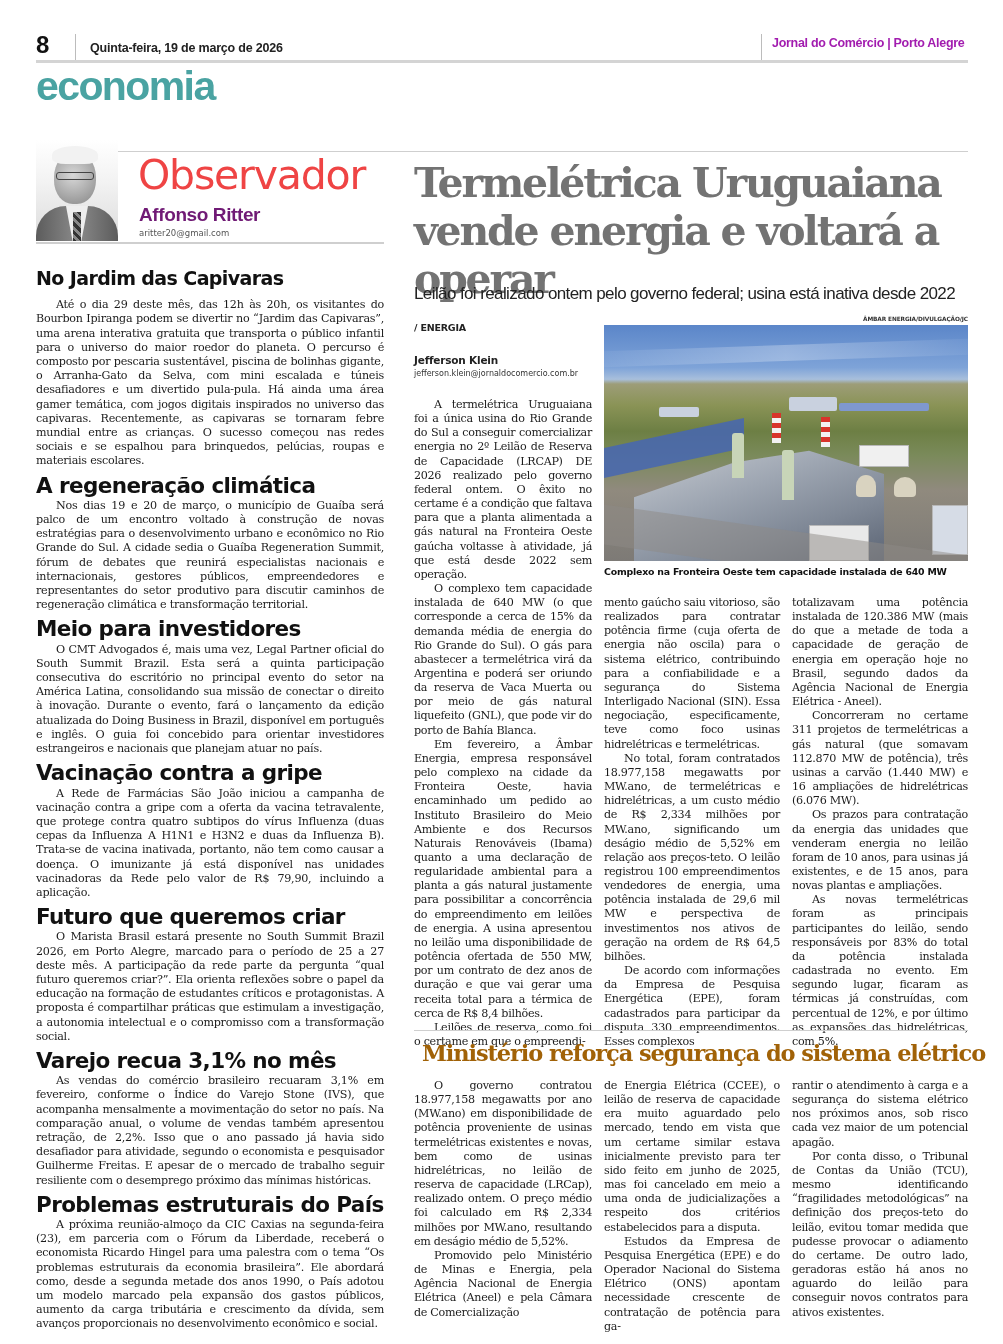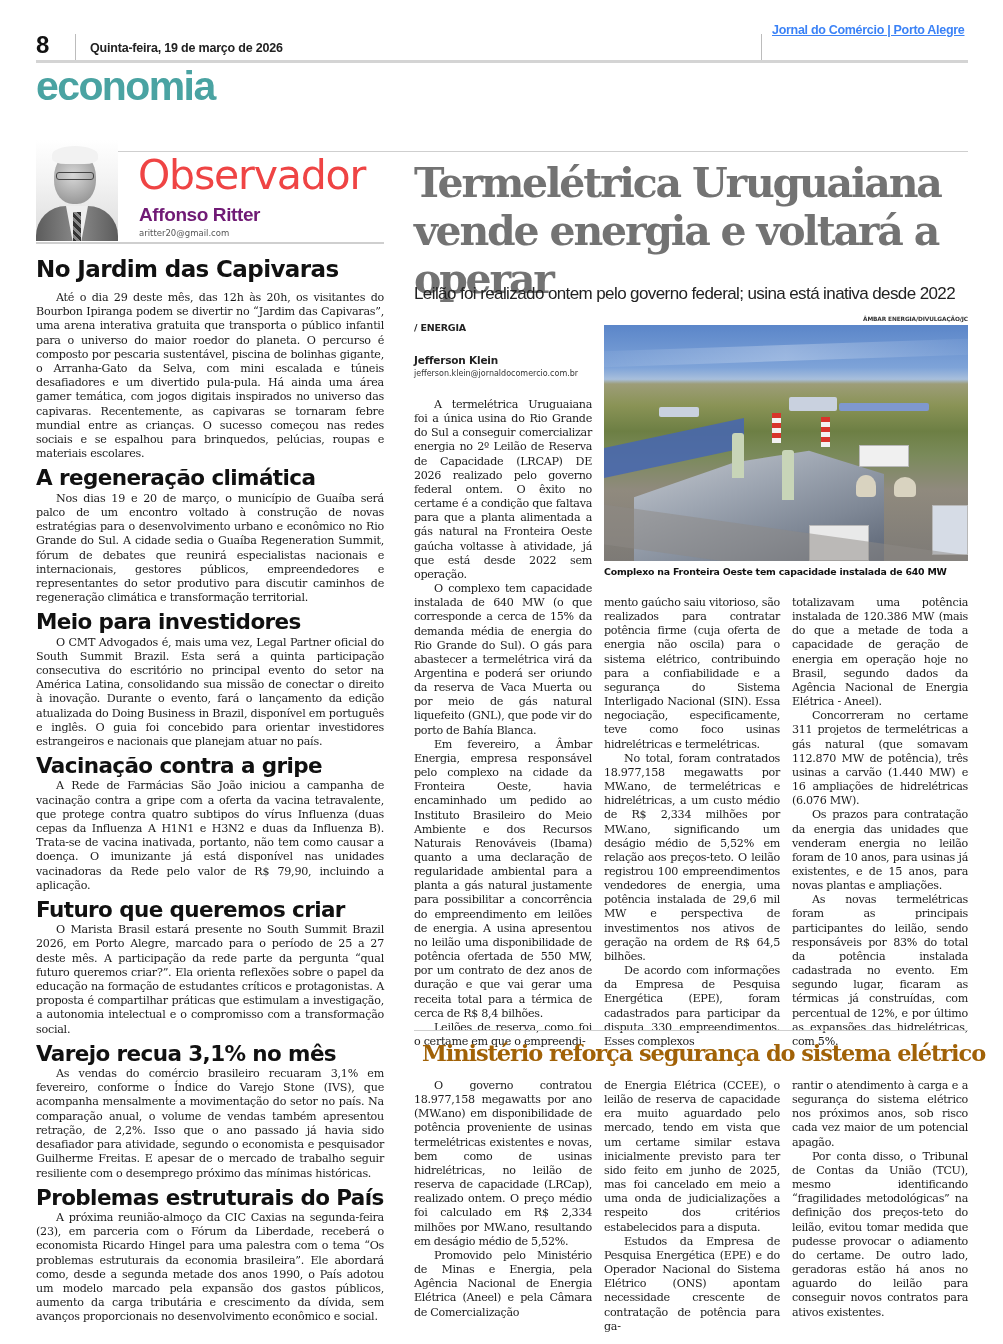--- a/index.html
+++ b/index.html
@@ -8,21 +8,21 @@
     width: 1003px; height: 1344px; position: relative; overflow: hidden;
     font-family: "DejaVu Serif", serif; color: #1a1a1a;
   }
   .abs { position: absolute; }
 
   
   .page-num { left: 36px; top: 31px; font: 700 24px "Liberation Sans", sans-serif; color: #111; }
   .hdr-div1 { left: 75px; top: 34px; width: 1px; height: 26px; background: #bcbcbc; }
   .hdr-date { left: 90px; top: 41px; font: 700 12.5px "Liberation Sans", sans-serif; color: #222; letter-spacing: -0.2px; }
   .hdr-div2 { left: 761px; top: 34px; width: 1px; height: 26px; background: #bcbcbc; }
-  .hdr-paper { left: 772px; top: 23px; font: 700 12.5px "Liberation Sans", sans-serif; color: #3b82f6; letter-spacing: -0.3px; text-decoration: underline; }
+  .hdr-paper { left: 772px; top: 36px; font: 700 12.5px "Liberation Sans", sans-serif; color: #a21caf; letter-spacing: -0.3px; }
   .hdr-rule { left: 36px; top: 60px; width: 932px; height: 3px; background: #d4d4d4; }
   .section-title { left: 36px; top: 64px; font: 700 41px "Liberation Sans", sans-serif; color: #4aa3a2; letter-spacing: -1.6px; line-height: 1.1; }
   .section-rule { left: 36px; top: 151px; width: 932px; height: 1px; background: #cfcfcf; }
 
   
   .portrait {
     left: 36px; top: 140px; width: 82px; height: 101px; overflow: hidden;
     background: linear-gradient(180deg, #ffffff 0%, #f3f3f3 40%, #dcdcdc 100%);
   }
   .portrait .head { position: absolute; left: 18px; top: 12px; width: 42px; height: 52px; border-radius: 48% 48% 45% 45%; background: radial-gradient(circle at 45% 45%, #d8d8d8, #9a9a9a 75%); }
@@ -32,21 +32,21 @@
   .portrait .shirt { position: absolute; left: 30px; top: 66px; width: 22px; height: 35px; background: #eeeeee; clip-path: polygon(0 0,100% 0,70% 100%,30% 100%); }
   .portrait .tie { position: absolute; left: 37px; top: 72px; width: 8px; height: 30px; background: repeating-linear-gradient(45deg, #333 0 3px, #888 3px 6px); }
   .col-name { left: 138px; top: 155px; font: 400 41px "DejaVu Sans", sans-serif; color: #ef4444; letter-spacing: -1.2px; line-height: 1; }
   .col-author { left: 139px; top: 204px; font: 700 19px "Liberation Sans", sans-serif; color: #701a75; letter-spacing: -0.4px; }
   .col-email { left: 139px; top: 228px; font: 400 8.5px "DejaVu Sans", sans-serif; color: #555; }
   .col-rule { left: 36px; top: 242px; width: 348px; height: 2px; background: #cfcfcf; }
 
   
   .notes { left: 36px; top: 255px; width: 348px; }
   .note h3 { font: 700 21.5px "DejaVu Sans", sans-serif; color: #111; letter-spacing: -0.6px; line-height: 1.22; margin-top: 4px; }
-  .note:first-child h3 { font-size: 23px; margin-top: 0; margin-bottom: 8px; }
+  .note:first-child h3 { font-size: 19px; margin-top: 12px; margin-bottom: 8px; }
   .note p {
     font: 400 11.15px/14.2px "DejaVu Serif", serif; color: #1b1b1b;
     text-align: justify; text-indent: 20px; letter-spacing: -0.25px; hyphens: auto;
   }
   .headline { left: 414px; top: 160px; width: 560px; font: 700 41px/1.17 "DejaVu Serif", serif; color: #737373; letter-spacing: -2.2px; }
   .deck { left: 414px; top: 284px; width: 560px; font: 400 17px "Liberation Sans", sans-serif; color: #222; letter-spacing: -0.6px; }
   .tag { left: 414px; top: 322px; font: 700 9.5px "DejaVu Sans", sans-serif; color: #222; letter-spacing: -0.2px; }
   .byline { left: 414px; top: 354px; font: 700 10.5px "DejaVu Sans", sans-serif; color: #222; letter-spacing: -0.2px; }
   .byline-email { left: 414px; top: 369px; font: 400 8px "DejaVu Sans", sans-serif; color: #333; }
   .credit { left: 800px; top: 316px; width: 168px; text-align: right; font: 700 5.8px "DejaVu Sans", sans-serif; color: #333; text-transform: uppercase; letter-spacing: -0.1px; }

